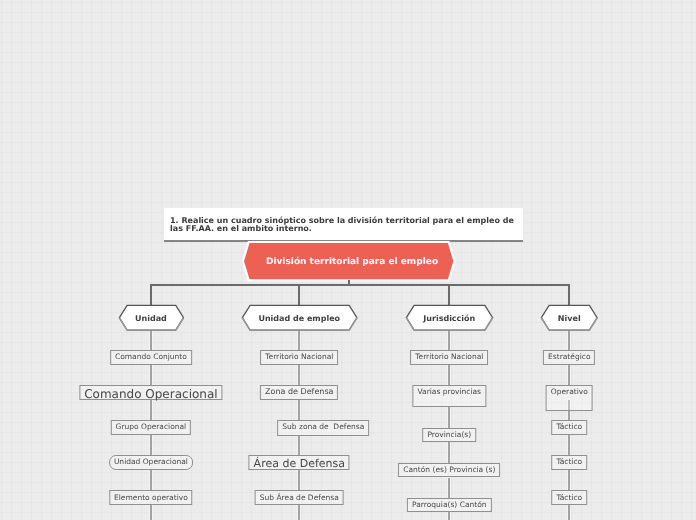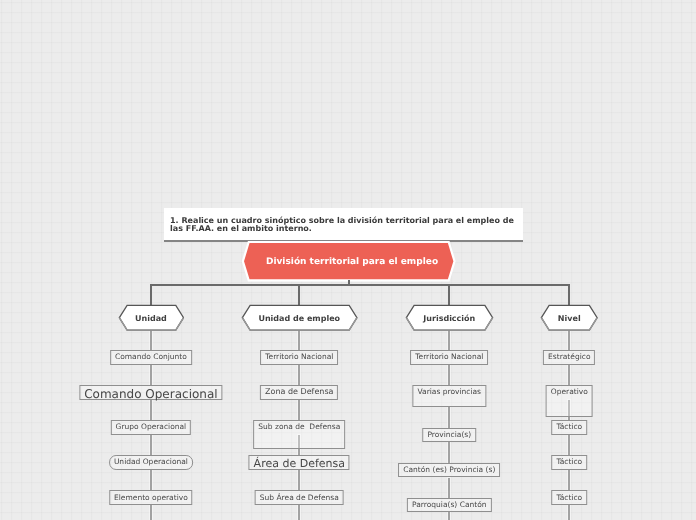--- a/index.html
+++ b/index.html
@@ -145,21 +145,21 @@
   </div>
   <div class="box" style="--cx:150.9px;top:490.4px;height:14.6px;font-size:7.5px;">
     <span>Elemento operativo</span>
   </div>
   <div class="box" style="--cx:299.3px;top:350.2px;height:14.6px;font-size:7.5px;">
     <span>Territorio Nacional</span>
   </div>
   <div class="box" style="--cx:299.3px;top:385.2px;height:14.6px;font-size:8.0px;">
     <span>Zona de Defensa</span>
   </div>
-  <div class="box" style="--cx:299.3px;top:420.2px;height:29px;font-size:7.5px;">
+  <div class="box" style="--cx:299.3px;top:420.2px;height:16px;font-size:7.5px;margin-left:24px;">
     <span>Sub zona de  Defensa</span>
   </div>
   <div class="box" style="--cx:299.3px;top:455.2px;height:14.6px;font-size:11px;">
     <span>Área de Defensa</span>
   </div>
   <div class="box" style="--cx:299.3px;top:490.4px;height:14.6px;font-size:7.5px;">
     <span>Sub Área de Defensa</span>
   </div>
   <div class="box" style="--cx:449.3px;top:350.3px;height:14.4px;font-size:7.5px;">
     <span>Territorio Nacional</span>
@@ -172,21 +172,21 @@
   </div>
   <div class="box" style="--cx:449.3px;top:462.9px;height:14.6px;font-size:7.5px;">
     <span>Cantón (es) Provincia (s)</span>
   </div>
   <div class="box" style="--cx:449.3px;top:498.0px;height:14.2px;font-size:7.5px;">
     <span>Parroquia(s) Cantón</span>
   </div>
   <div class="box" style="--cx:569.3px;top:350.2px;height:14.6px;font-size:7.5px;">
     <span>Estratégico</span>
   </div>
-  <div class="box" style="--cx:569.3px;top:385.3px;height:32px;font-size:7.5px;">
+  <div class="box" style="--cx:569.3px;top:385.3px;height:26px;font-size:7.5px;">
     <span>Operativo</span>
   </div>
   <div class="box" style="--cx:569.3px;top:420.2px;height:14.6px;font-size:7.5px;">
     <span>Táctico</span>
   </div>
   <div class="box" style="--cx:569.3px;top:455.2px;height:14.6px;font-size:7.5px;">
     <span>Táctico</span>
   </div>
   <div class="box" style="--cx:569.3px;top:490.4px;height:14.6px;font-size:7.5px;">
     <span>Táctico</span>

